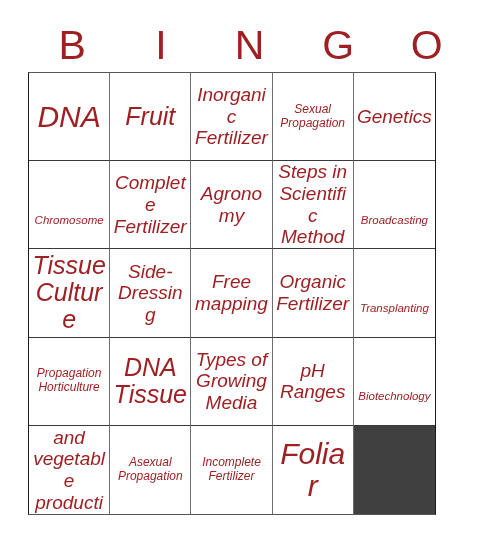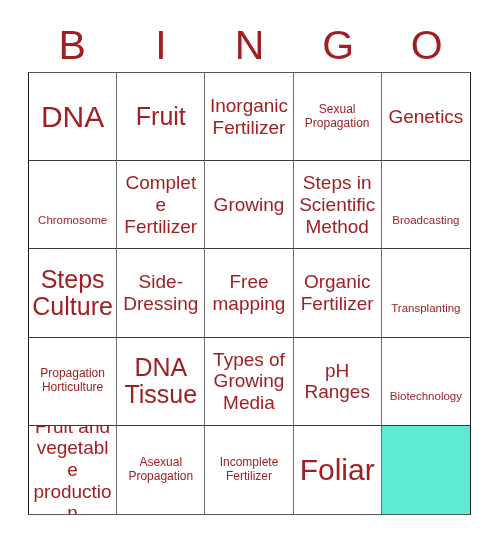--- a/index.html
+++ b/index.html
@@ -39,31 +39,32 @@
     line-height: 1;
     font-weight: 400;
     letter-spacing: 0;
     font-family: "Liberation Sans", sans-serif;
   }
   
   .grid {
     position: absolute;
     left: 28px;
     top: 72px;
-    width: 443px;
+    width: 408px;
     height: 443px;
     display: grid;
     grid-template-columns: repeat(5, 1fr);
     grid-template-rows: repeat(5, 1fr);
     border-top: 1.5px solid #55565a;
     border-left: 1.5px solid #1b1b1b;
     border-right: 1.5px solid #1b1b1b;
     border-bottom: 1.5px solid #55565a;
     box-sizing: border-box;
-    background: #5eead4;
+    background: #404040;
+    font-style: italic;
   }
   .cell {
     border-right: 1px solid #6d6e71;
     border-bottom: 1px solid #3a3a3c;
     box-sizing: border-box;
     display: flex;
     align-items: center;
     justify-content: center;
     padding: 2px 3px;
     overflow: hidden;
@@ -115,30 +116,30 @@
       <div class="cell">
         <span class="cell-text sz-md">Genetics</span>
       </div>
       <div class="cell">
         <span class="cell-text sz-xs">Chromosome</span>
       </div>
       <div class="cell">
         <span class="cell-text sz-md">Complete Fertilizer</span>
       </div>
       <div class="cell">
-        <span class="cell-text sz-md">Growing</span>
+        <span class="cell-text sz-md">Agronomy</span>
       </div>
       <div class="cell">
         <span class="cell-text sz-md">Steps in Scientific Method</span>
       </div>
       <div class="cell">
         <span class="cell-text sz-xs">Broadcasting</span>
       </div>
       <div class="cell">
-        <span class="cell-text sz-lg">Steps Culture</span>
+        <span class="cell-text sz-lg">Tissue Culture</span>
       </div>
       <div class="cell">
         <span class="cell-text sz-md">Side-Dressing</span>
       </div>
       <div class="cell">
         <span class="cell-text sz-md">Free mapping</span>
       </div>
       <div class="cell">
         <span class="cell-text sz-md">Organic Fertilizer</span>
       </div>

